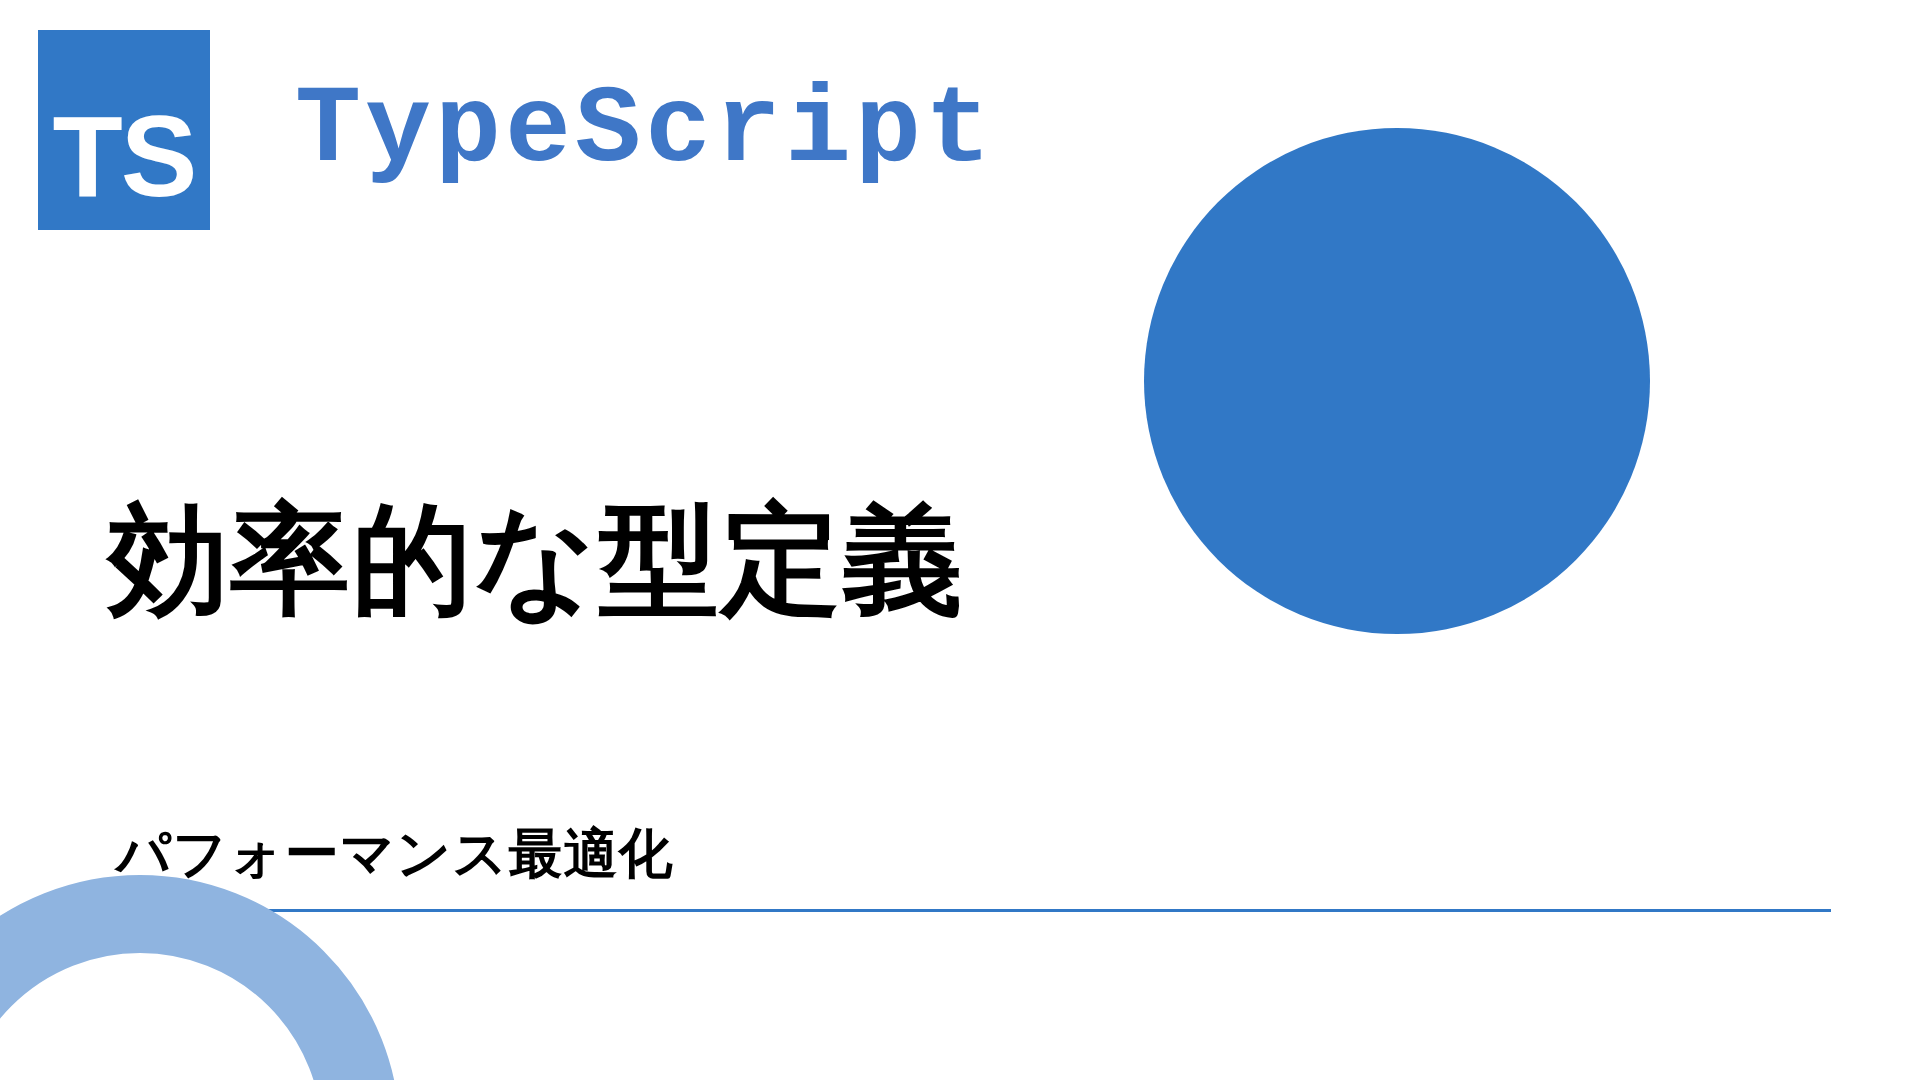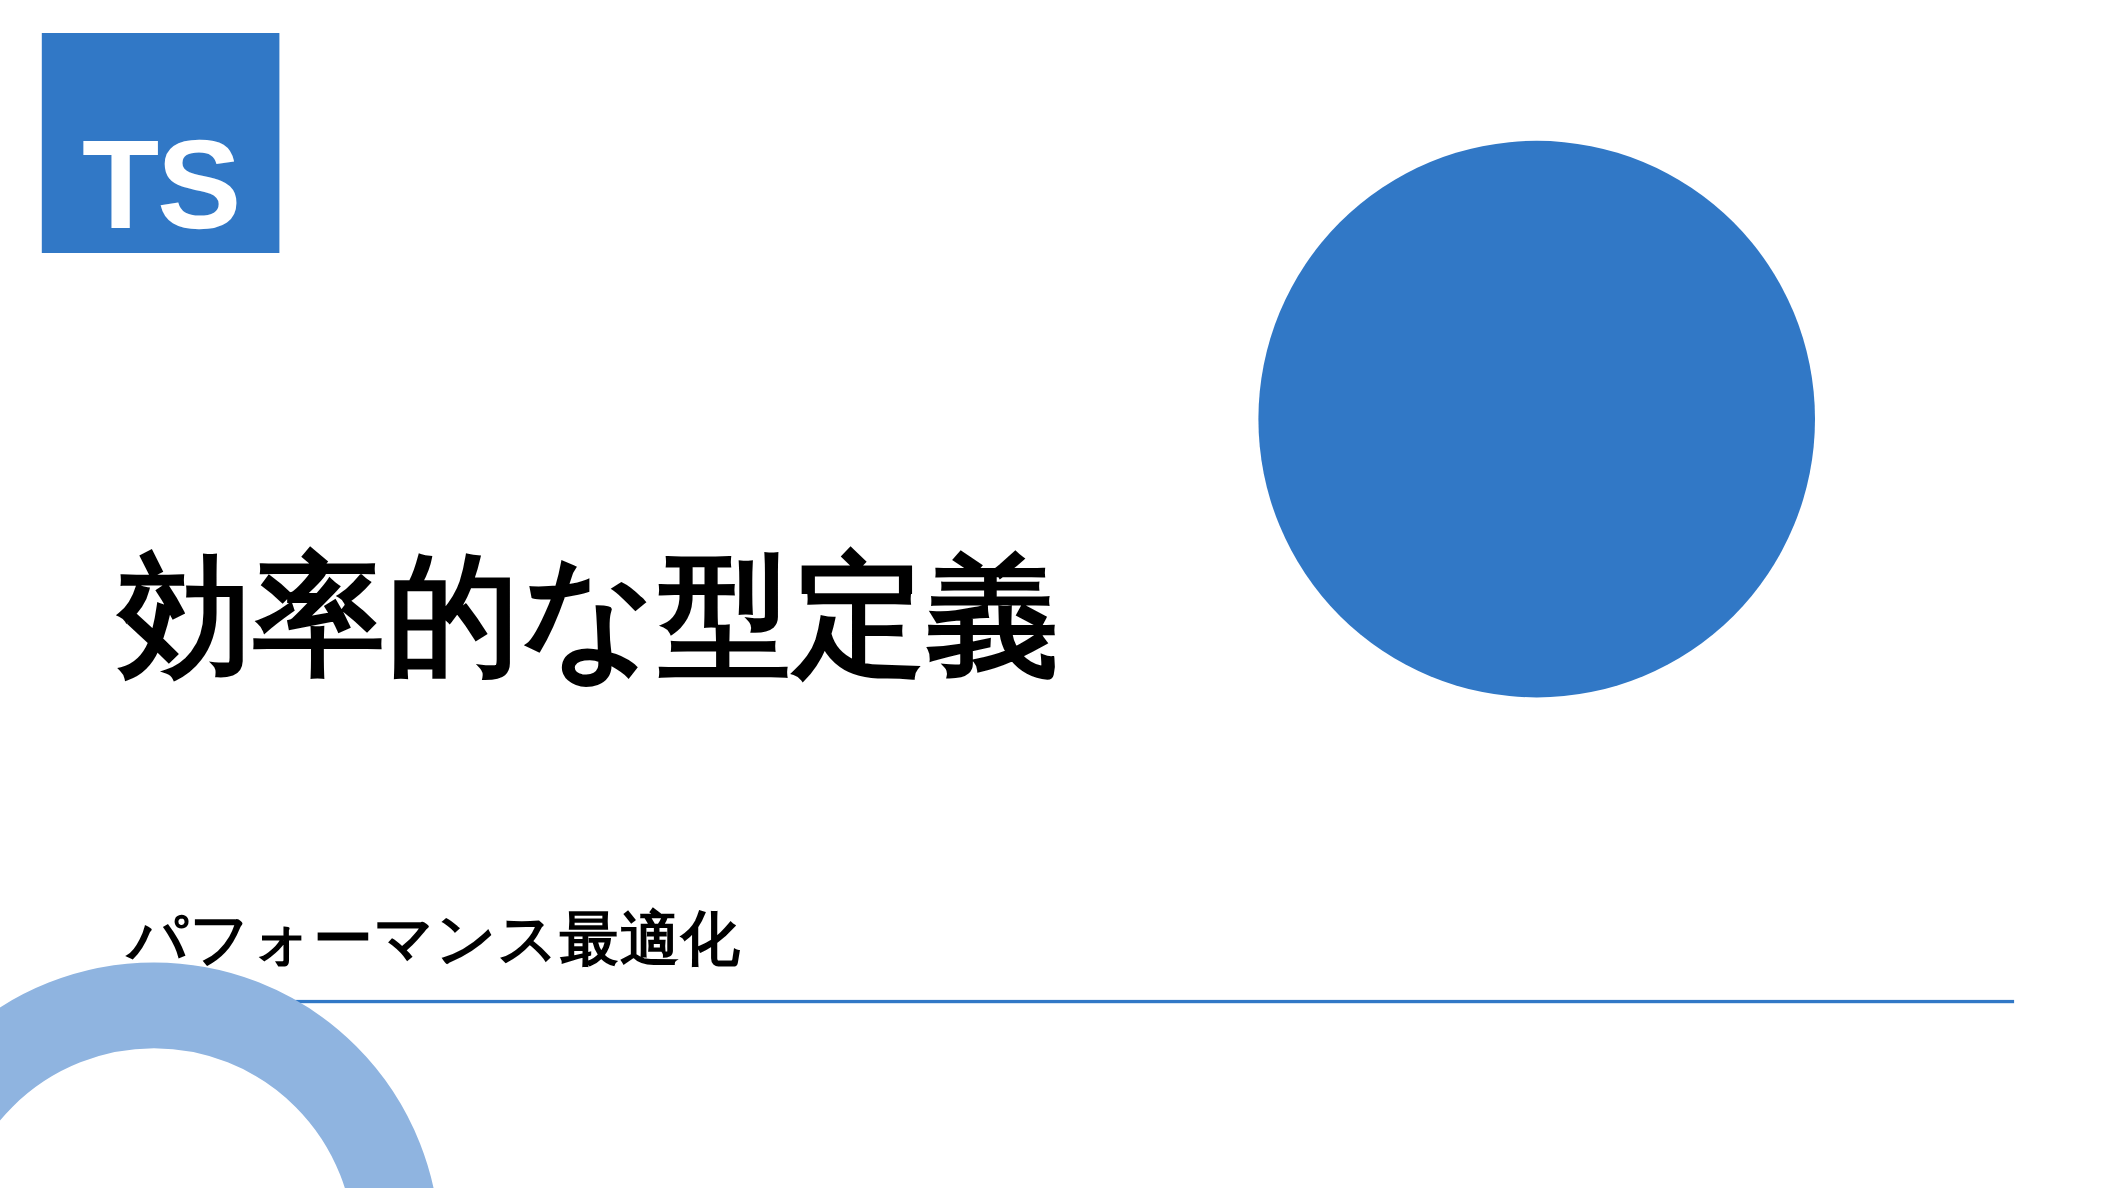--- a/index.html
+++ b/index.html
@@ -17,27 +17,27 @@
     }
     .logo-container {
       position: absolute;
       top: 30px;
       left: 38px;
       display: flex;
       align-items: center;
       gap: 85px;
     }
     .ts-badge {
-      width: 216px;
+      width: 172px;
       height: 200px;
       background: #3178c6;
       display: flex;
       align-items: flex-end;
       justify-content: center;
-      padding-bottom: 4px;
+      padding-bottom: 16px;
     }
     .ts-badge-text {
       color: #ffffff;
       font-family: "Segoe UI", Arial, sans-serif;
       font-weight: 700;
       font-size: 115px;
       letter-spacing: -2px;
       line-height: 1;
     }
     .brand-name {
@@ -94,20 +94,21 @@
       background: transparent;
     }
   </style>
 </head>
 <body>
 
 <div class="logo-container">
   <div class="ts-badge">
     <span class="ts-badge-text">TS</span>
   </div>
+  <div class="brand-name">TypeScript</div>
 </div>
 
 <div class="big-circle"></div>
 
 <div class="main-title">効率的な型定義</div>
 
 <div class="subtitle-area">
   <div class="subtitle-text">パフォーマンス最適化</div>
   <div class="divider-line"></div>
 </div>

